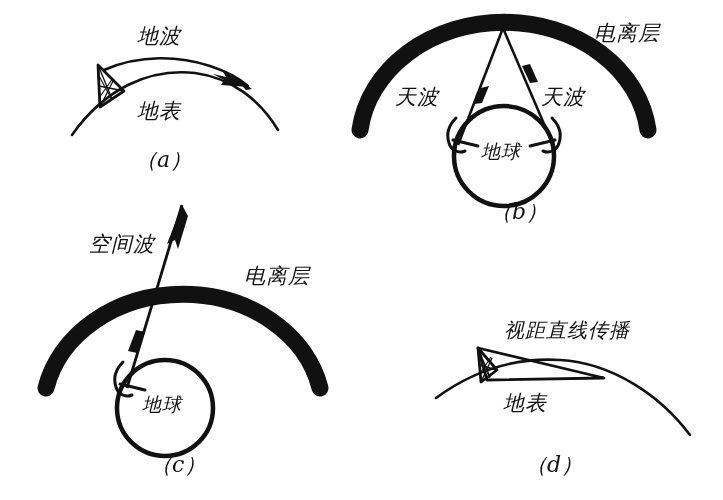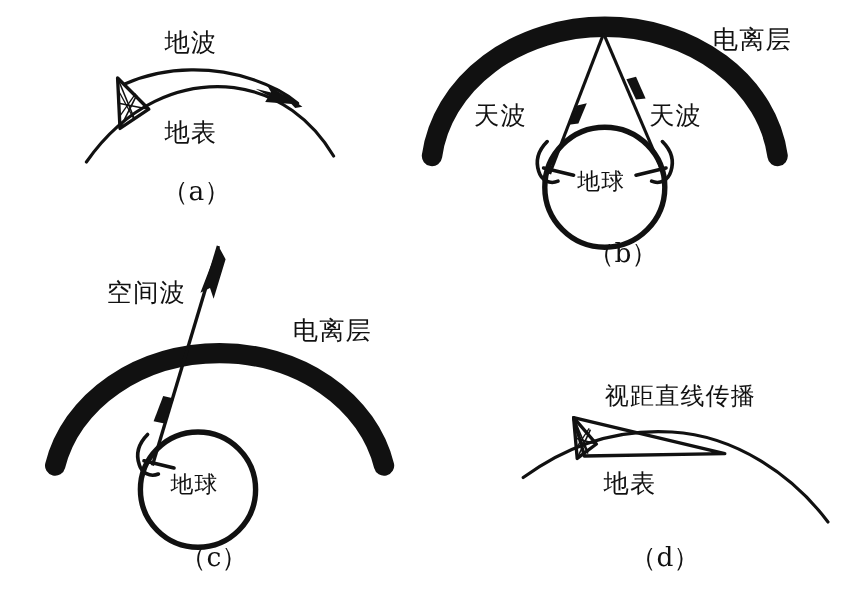--- a/index.html
+++ b/index.html
@@ -12,20 +12,21 @@
     height: 500px;
     position: relative;
     font-family: "DejaVu Sans", sans-serif;
     overflow: hidden;
   }
   #figure-root {
     position: absolute;
     left: 0; top: 0;
     width: 723px;
     height: 500px;
+    font-style: italic;
   }
   svg#diagram {
     display: block;
     width: 723px;
     height: 500px;
   }
   text {
     font-family: "DejaVu Sans", sans-serif;
     fill: #111111;
     dominant-baseline: middle;

